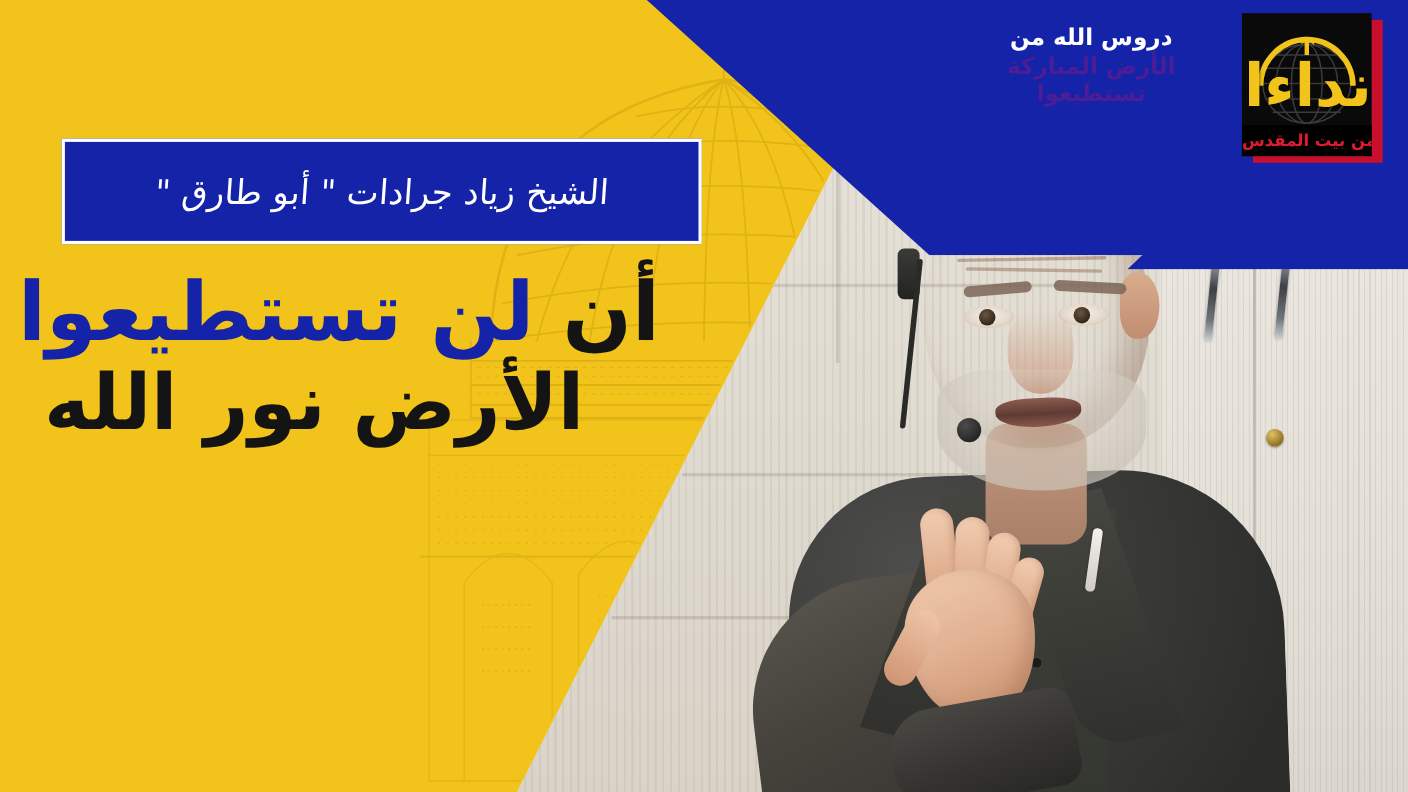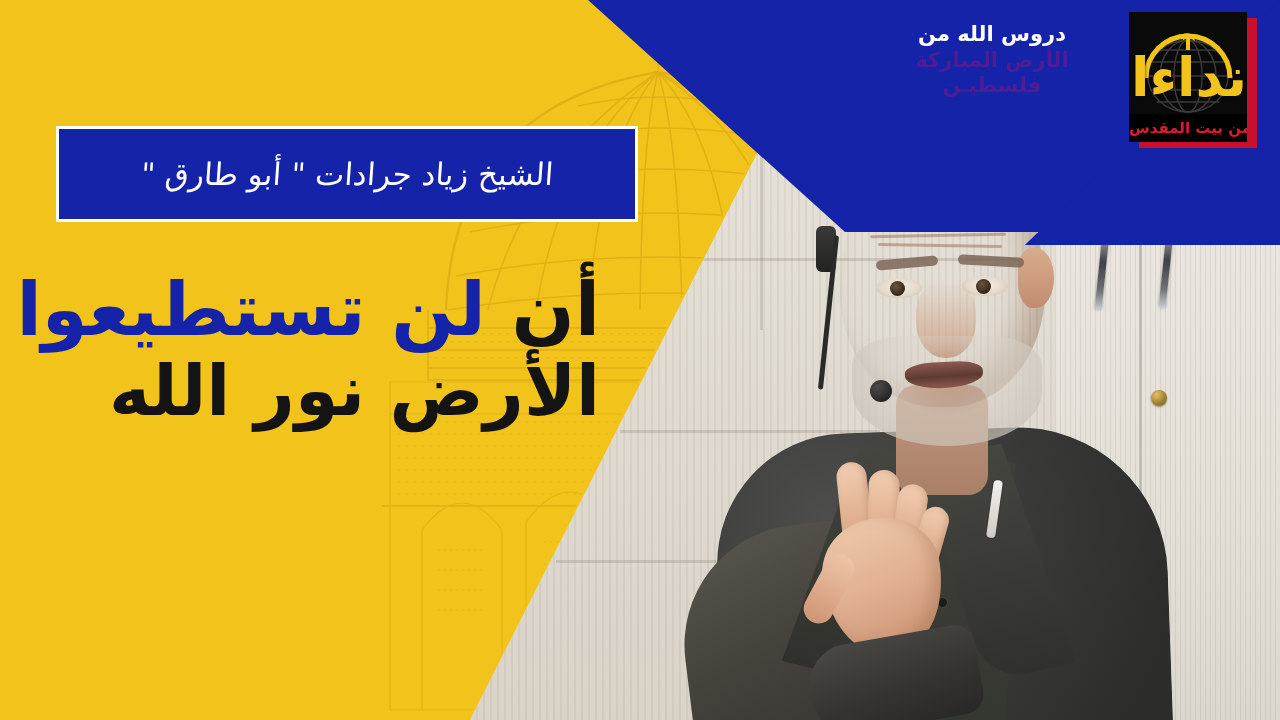--- a/index.html
+++ b/index.html
@@ -355,24 +355,23 @@
     transform: skewX(-4deg);
     font-family: "DejaVu Serif", "Liberation Serif", serif;
   }
 
   
   .headline {
     position: absolute;
     left: 40px; top: 246px;
     width: 560px;
     direction: rtl;
-    text-align: right;
+    text-align: left;
     font-weight: bold;
     line-height: 1.05;
-    margin-top: 25px;
   }
   .headline-line {
     font-size: 74px;
     white-space: nowrap;
   }
   .hl-line1 { margin-bottom: 6px; }
   .hl-blue  { color: #1423a8; }
   .hl-black { color: #141414; }
   .hl-line2 { color: #141414; font-size: 70px; }
 </style>
@@ -502,21 +501,21 @@
       </g>
     </svg>
   </div>
 
   <div class="blue-triangle"></div>
   <div class="blue-notch"></div>
 
   <div class="header-text">
     <div class="header-line-1">دروس الله من</div>
     <div class="header-line-2">الأرض المباركة</div>
-    <div class="header-line-3">فلسطيـن</div>
+    <div class="header-line-3">تستطيعوا</div>
   </div>
 
   <div class="logo-wrap">
     <div class="logo-red-frame"></div>
     <div class="logo-black">
       <svg class="logo-globe" viewBox="0 0 98 82" aria-hidden="true">
         <g stroke="#3b3b3b" stroke-width="1.4" fill="none">
           <ellipse cx="49" cy="44" rx="40" ry="36"></ellipse>
           <ellipse cx="49" cy="44" rx="14" ry="36"></ellipse>
           <ellipse cx="49" cy="44" rx="28" ry="36"></ellipse>

